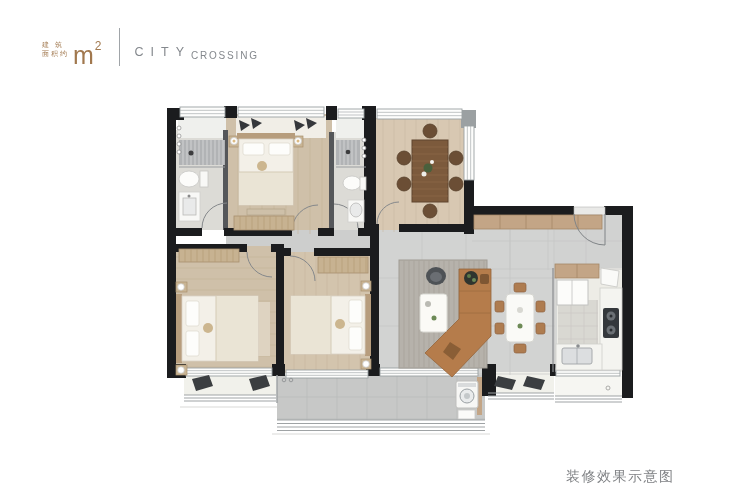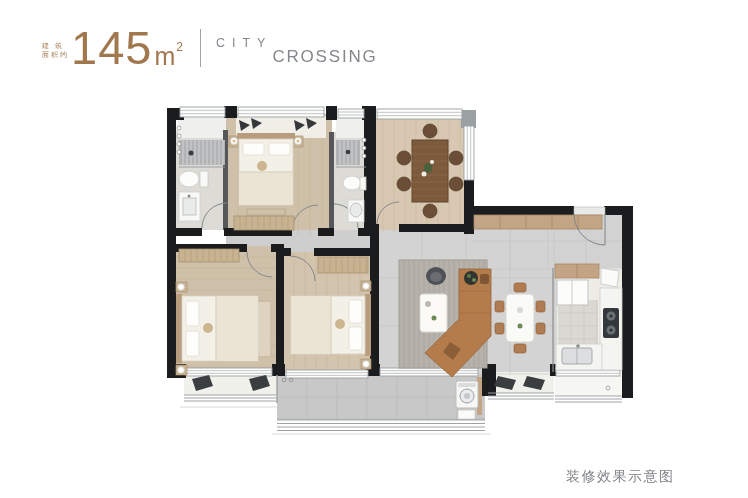--- a/index.html
+++ b/index.html
@@ -7,21 +7,21 @@
        font-family:"Liberation Sans",sans-serif;}
   .header{position:absolute;left:42px;top:28px;display:flex;align-items:flex-end}
   .area-cn{display:flex;flex-direction:column;font-size:7px;letter-spacing:2px;
            line-height:9px;margin-bottom:9px;margin-right:2px}
   .area-num{font-size:47px;line-height:40px;letter-spacing:1px}
   .area-unit{font-size:25px;line-height:22px;margin-left:2px;margin-bottom:1px}
   .area-unit .sup{font-size:12px;vertical-align:14px;margin-left:1px}
   .divider{width:1px;height:38px;margin:0 15px 1px 17px}
   .brand{display:flex;flex-direction:row;margin-bottom:4px}
   .brand-top{font-size:12.5px;letter-spacing:7px;line-height:14px}
-  .brand-bottom{font-size:17px;letter-spacing:1.8px;line-height:15px;margin-top:13px}
+  .brand-bottom{font-size:10px;letter-spacing:1.8px;line-height:15px;margin-top:3px}
   .footer{position:absolute;left:566px;top:468px;font-size:14px;letter-spacing:1.5px}
   svg{position:absolute;left:0;top:0}
 </style>
 </head>
 <body>
 
 <svg id="plan" width="748" height="498" viewBox="0 0 748 498">
     <rect x="173" y="130" width="53" height="100" fill="#dcdbd6"></rect>
     <rect x="226" y="114" width="106" height="120" fill="#cfc0a9"></rect>
     <rect x="332" y="132" width="40" height="102" fill="#dcdbd6"></rect>
@@ -385,21 +385,20 @@
     <line x1="555" y1="402" x2="622" y2="402" stroke="#9fa3a5" stroke-width="1"></line>
     <line x1="180" y1="407" x2="277" y2="407" stroke="#d9d9d7" stroke-width="1"></line>
     <line x1="272" y1="434" x2="490" y2="434" stroke="#d9d9d7" stroke-width="1"></line>
   </svg>
 
 <div class="header">
   <div class="area-cn" style="color: rgb(161, 120, 78);">
     <span>建 筑</span>
     <span>面积约</span>
   </div>
-  <div class="area-num" style="color: rgb(161, 120, 78);">145</div>
   <div class="area-unit" style="color: rgb(161, 120, 78);"><span>m</span><span class="sup">2</span></div>
   <div class="divider" style="background: rgb(160, 164, 168);"></div>
   <div class="brand">
     <span class="brand-top" style="color: rgb(132, 136, 141);">CITY</span>
     <span class="brand-bottom" style="color: rgb(132, 136, 141);">CROSSING</span>
   </div>
 </div>
 
 <div class="footer" style="color: rgb(127, 129, 132);">装修效果示意图</div>
 

